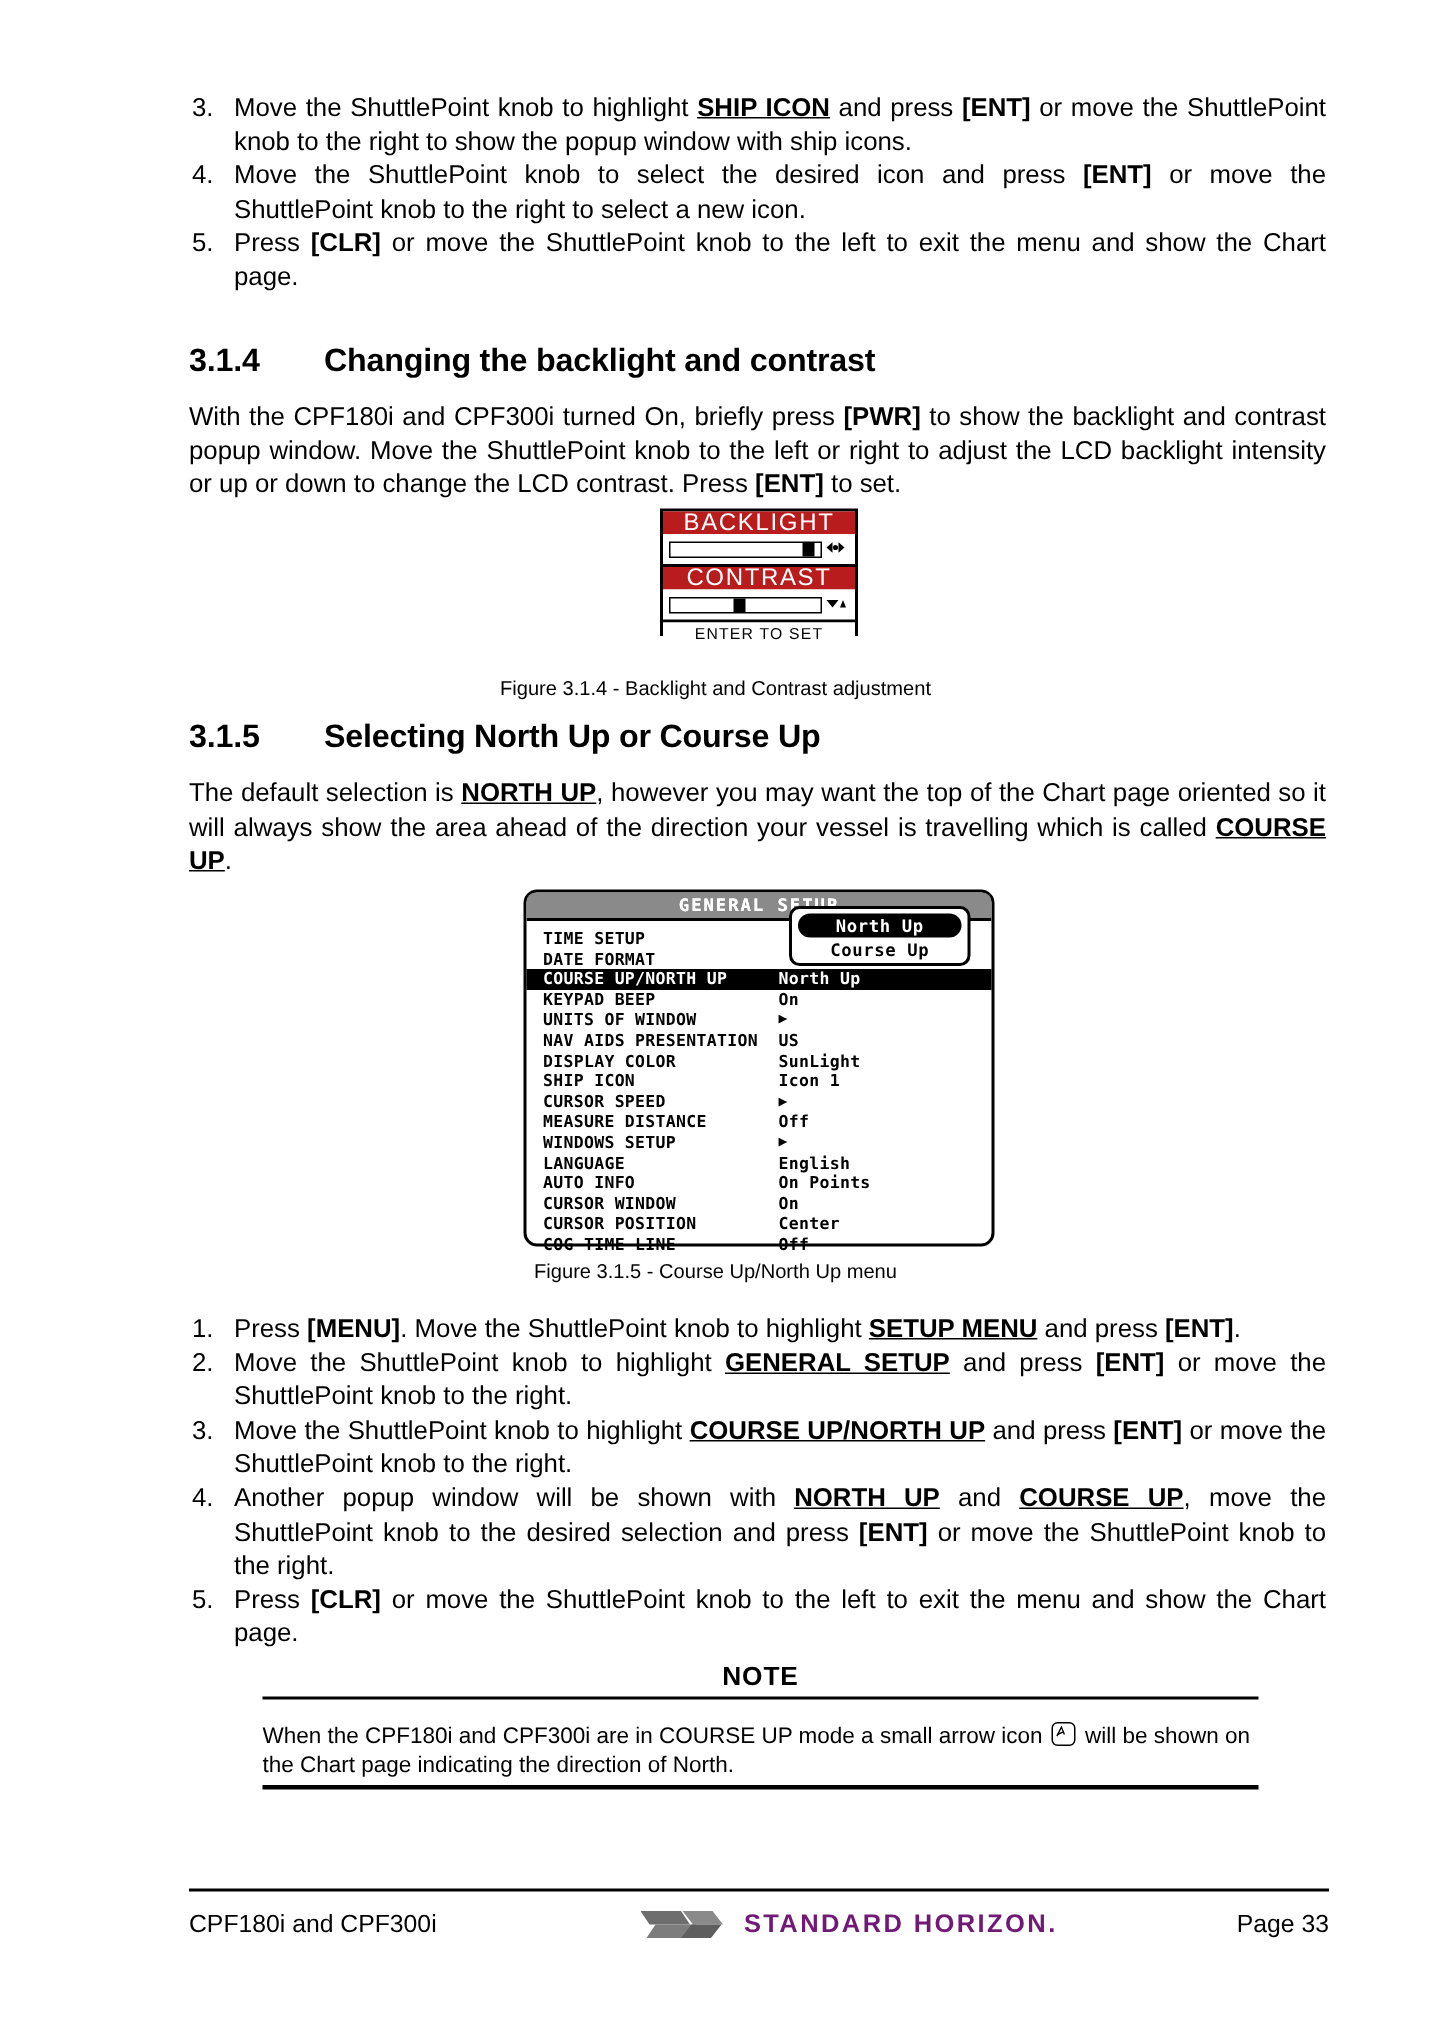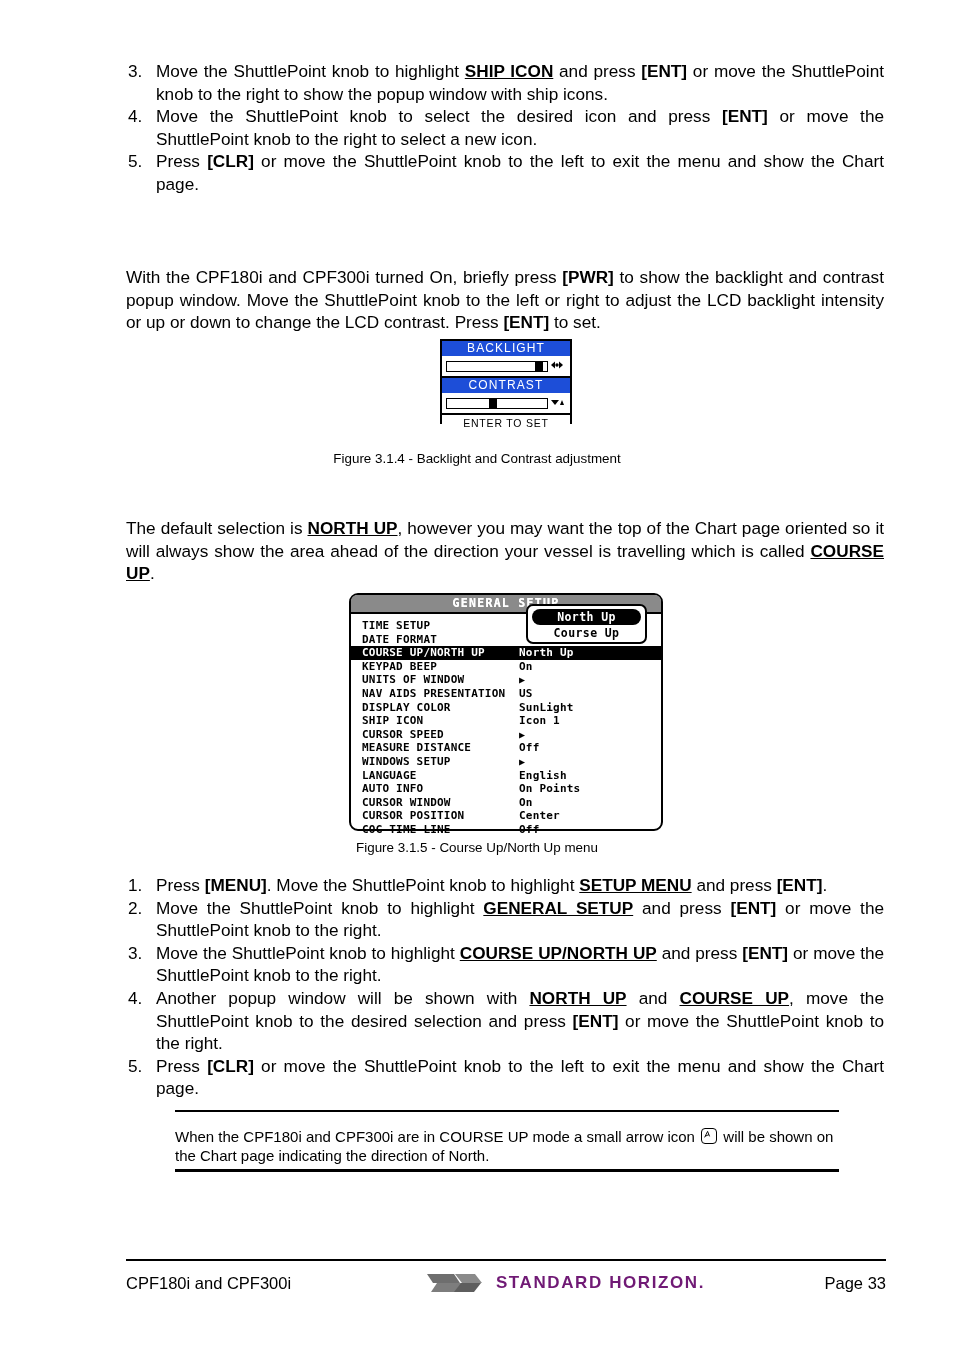--- a/index.html
+++ b/index.html
@@ -86,23 +86,23 @@
     left: 440px;
     top: 339px;
     width: 132px;
     height: 85px;
     background: #ffffff;
     border: 2px solid #000000;
     box-sizing: border-box;
     font-family: "DejaVu Sans Mono", monospace;
   }
   .lcd-bar-title {
-    background: #1d4ed8;
+    background: #b91c1c;
     color: #ffffff;
-    font-size: 12px;
+    font-size: 16px;
     letter-spacing: 1.1px;
     text-align: center;
     height: 15px;
     line-height: 15px;
     font-family: "Liberation Sans", sans-serif;
   }
   .lcd-slider-row {
     height: 20px;
     display: flex;
     align-items: center;
@@ -328,20 +328,23 @@
       <div class="num-item">
         <div class="num-marker">4.</div>
         <div class="num-body"><span>Move the ShuttlePoint knob to select the desired icon and press </span><b>[ENT]</b><span> or move the ShuttlePoint knob to the right to select a new icon.</span></div>
       </div>
       <div class="num-item">
         <div class="num-marker">5.</div>
         <div class="num-body"><span>Press </span><b>[CLR]</b><span> or move the ShuttlePoint knob to the left to exit the menu and show the Chart page.</span></div>
       </div>
     </div>
 
+  <div class="heading" style="top:228px;">
+    <span class="hnum">3.1.4</span><span>Changing the backlight and contrast</span>
+  </div>
 
   <div class="para" id="para-314" style="top:266px;"><span>With the CPF180i and CPF300i turned On, briefly press </span><b>[PWR]</b><span> to show the backlight and contrast popup window. Move the ShuttlePoint knob to the left or right to adjust the LCD backlight intensity or up or down to change the LCD contrast. Press </span><b>[ENT]</b><span> to set.</span></div>
 
   <div class="lcd-bc">
     <div class="lcd-bar-title">BACKLIGHT</div>
     <div class="lcd-slider-row">
       <div class="lcd-track">
         <div class="lcd-knob" id="bl-knob" style="left: calc(92% - 4px);"></div>
       </div>
       <div class="lcd-sideicon">
@@ -364,20 +367,23 @@
           <polygon points="11,8 15,8 13,3" fill="#000"></polygon>
         </svg>
       </div>
     </div>
     <div class="lcd-divline"></div>
     <div class="lcd-foot">ENTER TO SET</div>
   </div>
 
   <div class="caption" style="top:451px;">Figure 3.1.4 - Backlight and Contrast adjustment</div>
 
+  <div class="heading" style="top:479px;">
+    <span class="hnum">3.1.5</span><span>Selecting North Up or Course Up</span>
+  </div>
 
   <div class="para" id="para-315" style="top:517px;"><span>The default selection is </span><u class="uline">NORTH UP</u><span>, however you may want the top of the Chart page oriented so it will always show the area ahead of the direction your vessel is travelling which is called </span><u class="uline">COURSE  UP</u><span>.</span></div>
 
   <div class="gsetup">
     <div class="gs-title">GENERAL SETUP</div>
     <div class="gs-rows" id="gs-rows">
         <div class="gs-row">
           <div class="gs-label">TIME SETUP</div>
           <div class="gs-value"></div>
         </div>
@@ -467,20 +473,21 @@
         <div class="num-marker">4.</div>
         <div class="num-body"><span>Another popup window will be shown with </span><u class="uline">NORTH UP</u><span> and </span><u class="uline">COURSE UP</u><span>, move the ShuttlePoint knob to the desired selection and press </span><b>[ENT]</b><span> or move the ShuttlePoint knob to the right.</span></div>
       </div>
       <div class="num-item">
         <div class="num-marker">5.</div>
         <div class="num-body"><span>Press </span><b>[CLR]</b><span> or move the ShuttlePoint knob to the left to exit the menu and show the Chart page.</span></div>
       </div>
     </div>
 
   <div class="note-wrap" style="top:1107px;">
+    <div class="note-title">NOTE</div>
     <div class="note-rule-top"></div>
     <div class="note-body">
       <span>When the CPF180i and CPF300i are in COURSE UP mode a small arrow  icon </span><span class="north-glyph"><svg width="11" height="11" viewBox="0 0 11 11">
             <path d="M2.6 8.4 L5.6 2.4 L7.6 7.4" fill="none" stroke="#000" stroke-width="0.9"></path>
             <path d="M3.2 7.2 L7.0 5.6" fill="none" stroke="#000" stroke-width="0.9"></path>
           </svg></span><span> will be shown on the Chart page indicating the direction of North.</span>
     </div>
     <div class="note-rule-bot"></div>
   </div>
 

